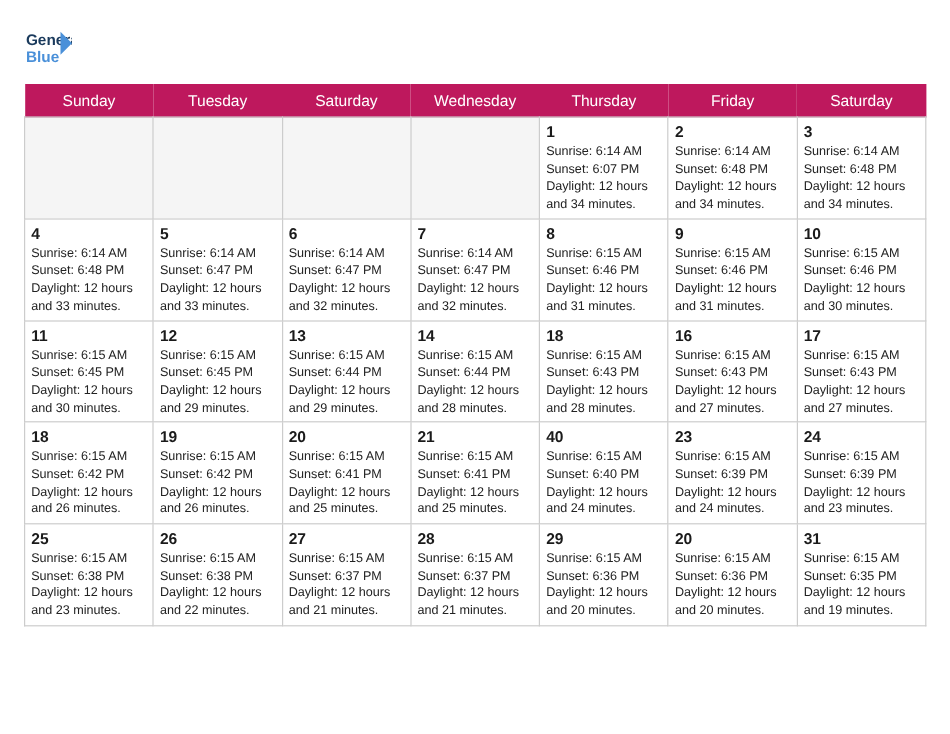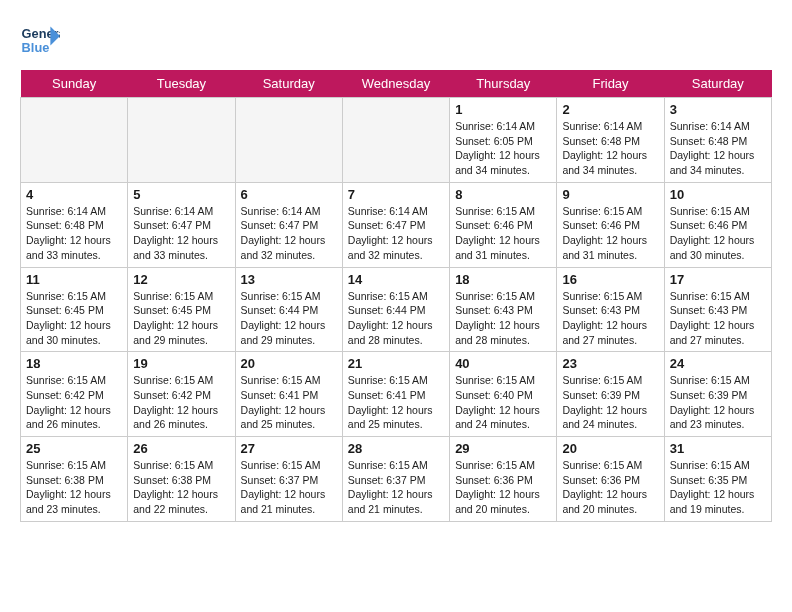--- a/index.html
+++ b/index.html
@@ -108,21 +108,21 @@
   </thead>
   <tbody id="calendar-body">
   <tr>
         <td class="empty"></td>
         <td class="empty"></td>
         <td class="empty"></td>
         <td class="empty"></td>
         <td>
           <span class="day-num">1</span>
           <div class="day-info">Sunrise: 6:14 AM
-Sunset: 6:05 PM
+Sunset: 6:07 PM
 Daylight: 12 hours
 and 34 minutes.</div>
         </td>
         <td>
           <span class="day-num">2</span>
           <div class="day-info">Sunrise: 6:14 AM
 Sunset: 6:48 PM
 Daylight: 12 hours
 and 34 minutes.</div>
         </td>

